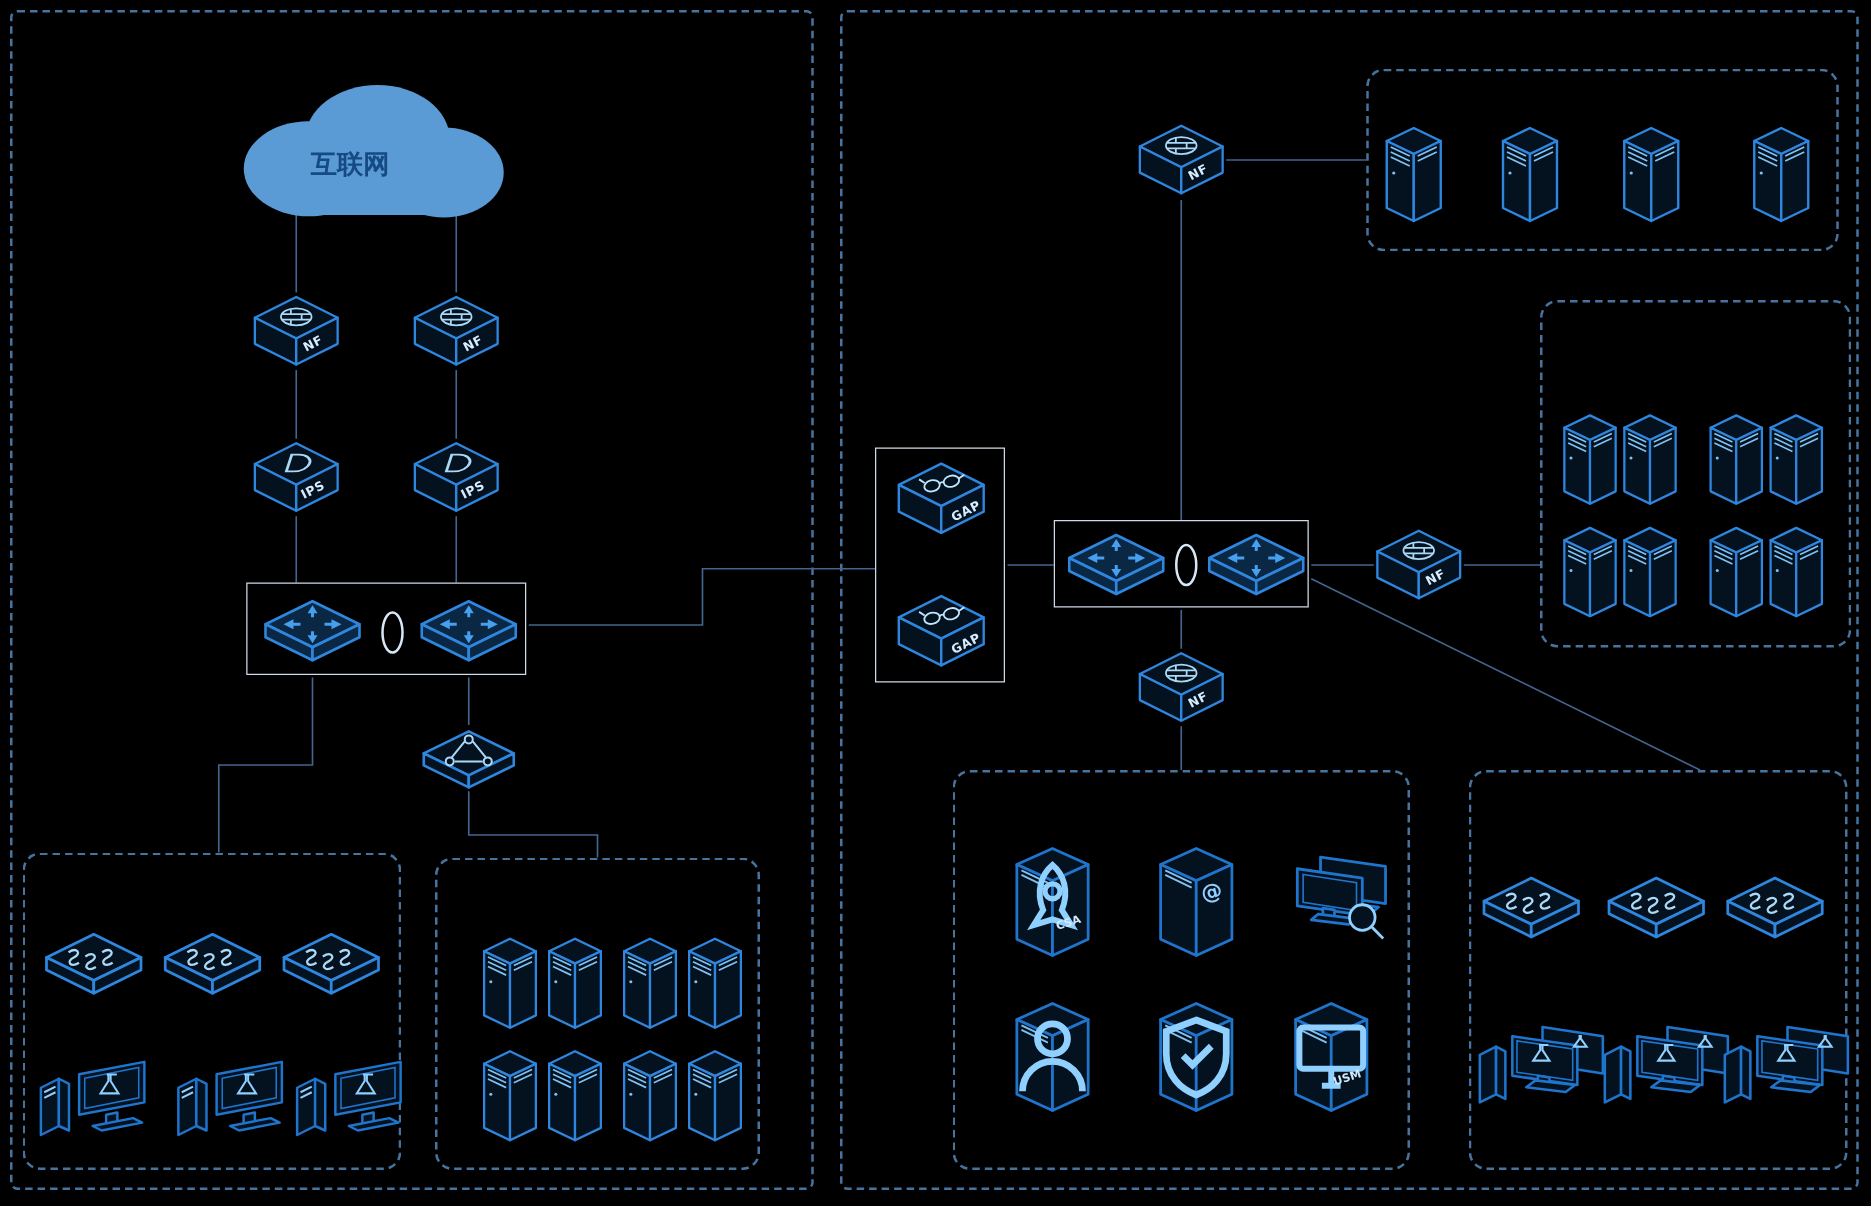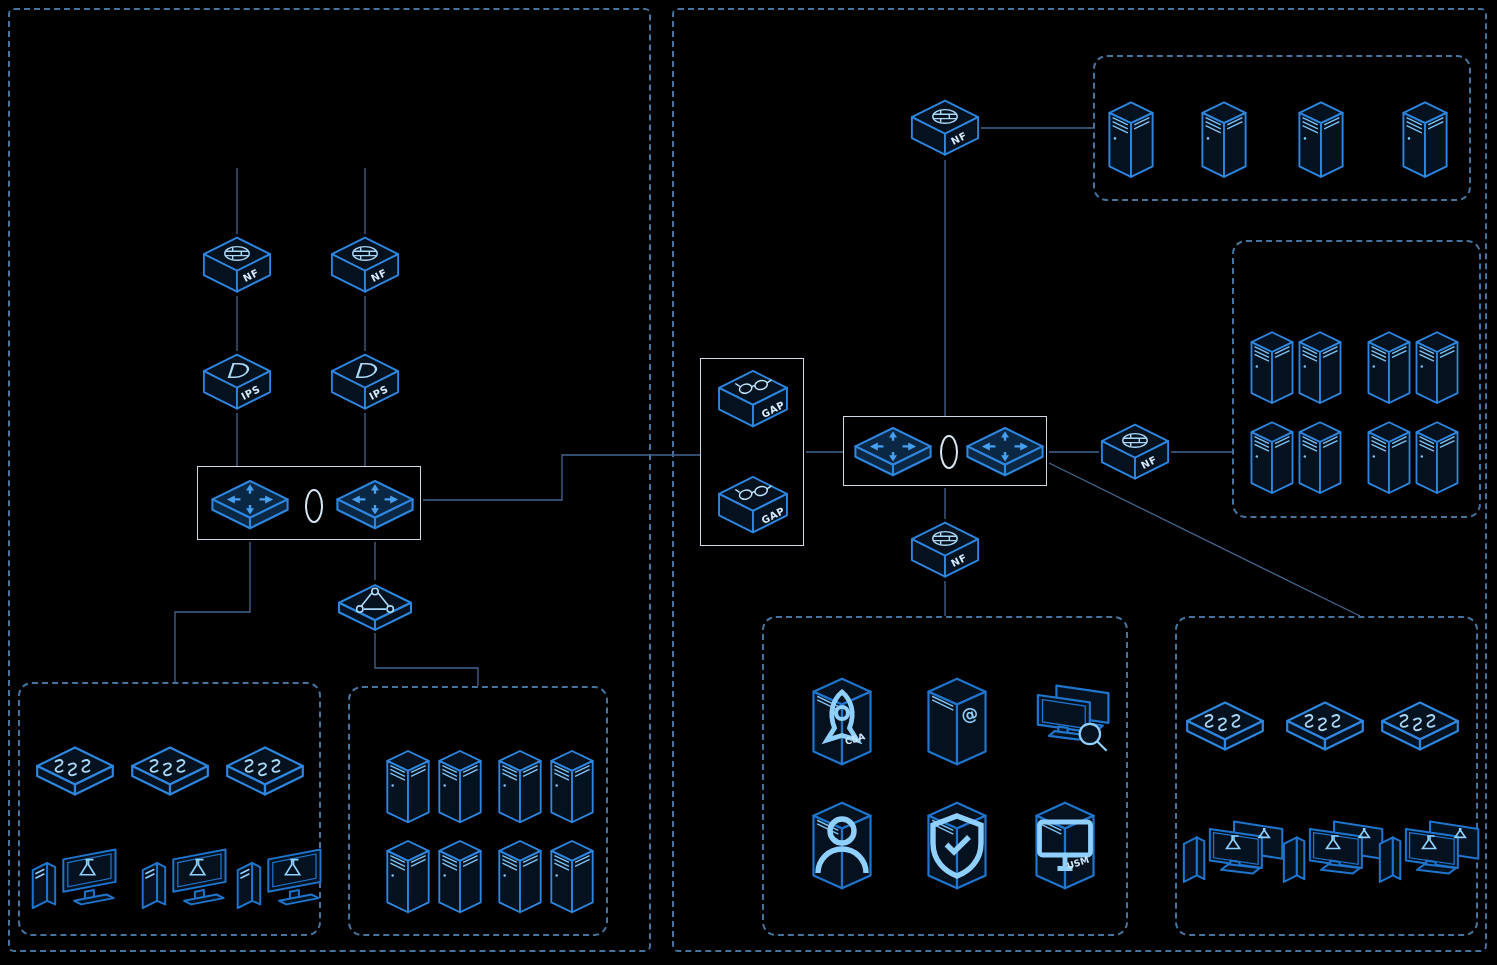--- a/index.html
+++ b/index.html
@@ -235,20 +235,26 @@
              M945 416 V160 M981 128 H1093
              M1049 452 H1099 M1171 452 H1232
              M945 488 V519 M945 581 V616
              M1049 463 L1360 616" stroke="#44658f" stroke-width="1.3" fill="none"></path>
   </svg>
 
   <div class="sbox" style="left:197px;top:466px;width:224px;height:74px"></div>
   <div class="sbox" style="left:843px;top:416px;width:204px;height:70px"></div>
   <div class="sbox" style="left:700px;top:358px;width:104px;height:188px"></div>
 
+  <div class="dev" style="left:172px;top:60px;width:250px;height:130px">
+    <svg viewBox="0 0 240 130">
+        <use href="#s-cloud"></use>
+      </svg>
+    <span class="cloud-lbl">互联网</span>
+  </div>
 
   <div class="dev" style="left:201px;top:234px;width:72px;height:62px">
     <svg viewBox="0 0 100 84">
         <use href="#s-nf"></use>
       </svg>
     <span class="lbl lbl-iso" style="left:42px;top:37px">NF</span>
   </div>
   <div class="dev" style="left:329px;top:234px;width:72px;height:62px">
     <svg viewBox="0 0 100 84">
         <use href="#s-nf"></use>

